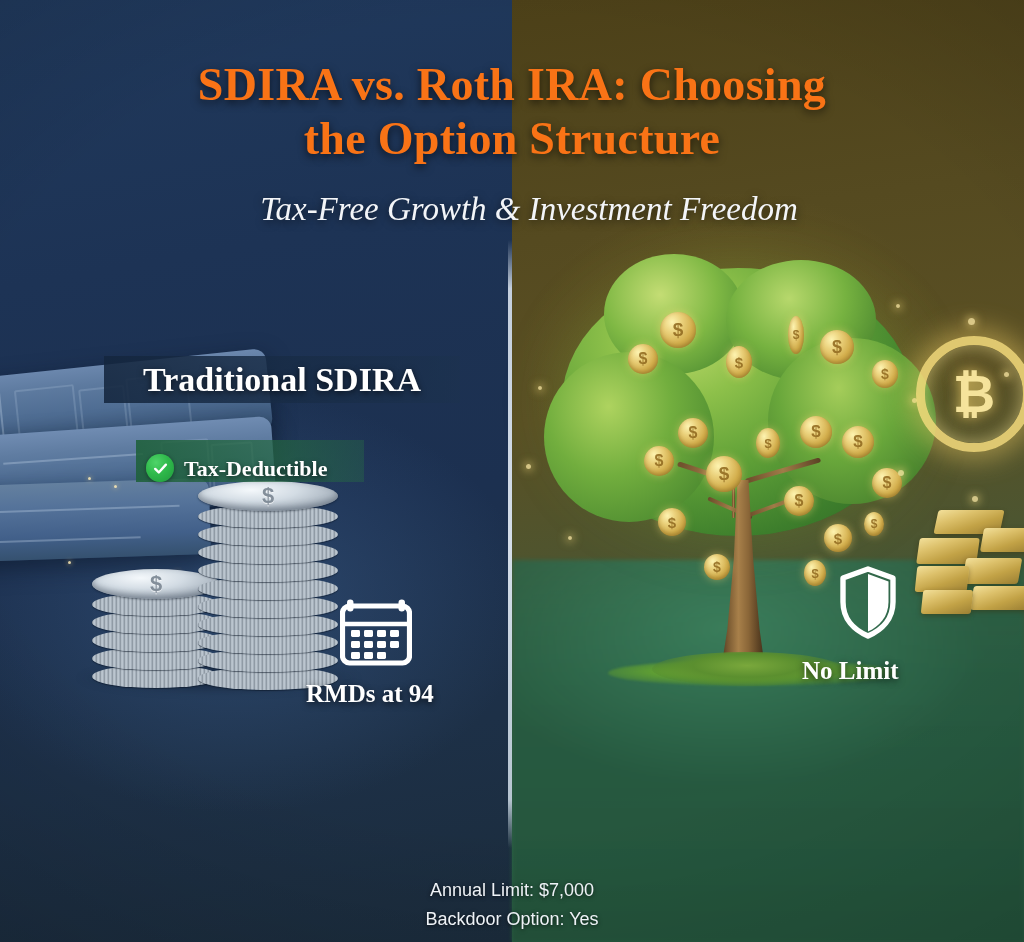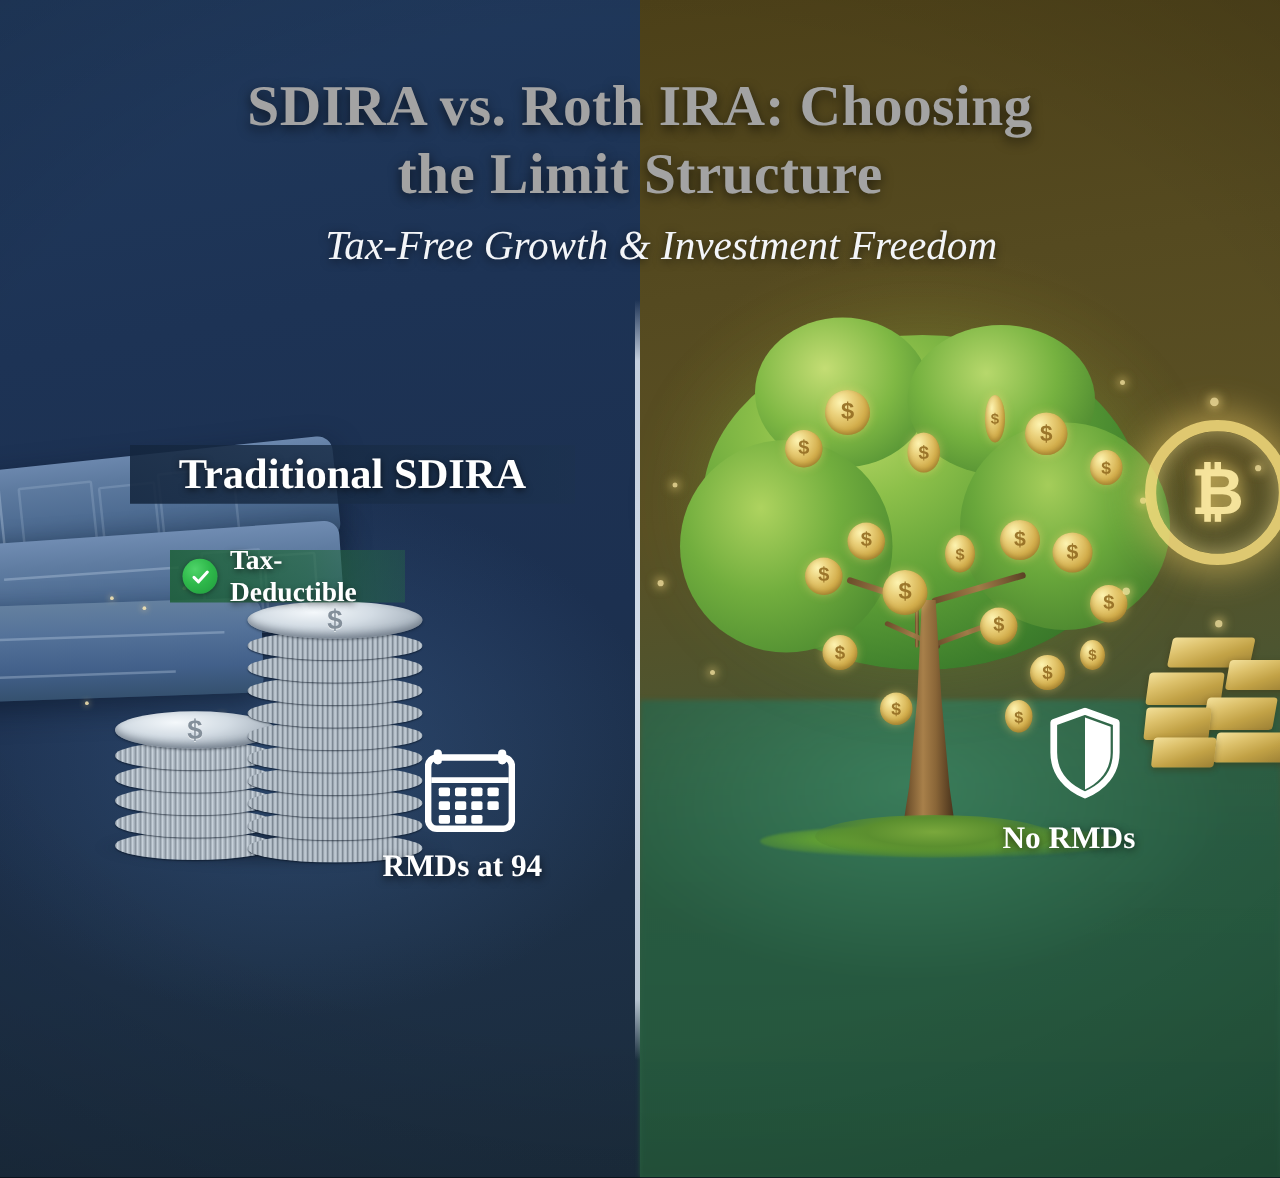--- a/index.html
+++ b/index.html
@@ -154,45 +154,45 @@
   #goldbars{position:absolute;left:916px;top:500px;width:118px;height:120px;}
   .bar{
     position:absolute;border-radius:3px;
     background:linear-gradient(160deg,#f3e09a 0%,#dcc06a 32%,#c2a246 62%,#9c8034 100%);
     box-shadow:0 2px 5px rgba(60,46,12,.45);
   }
 
   
   #title-wrap{position:absolute;left:0;top:58px;width:1024px;text-align:center;}
   #title{
-    font-size:46px;font-weight:bold;color:#a3a3a3;line-height:1.18;
+    font-size:46px;font-weight:bold;color:#f97316;line-height:1.18;
     letter-spacing:.3px;text-shadow:0 3px 9px rgba(0,0,0,.62);
   }
   #subtitle{
-    margin-top:12px;font-size:33px;font-style:italic;color:#f3f5f8;
+    margin-top:24px;font-size:33px;font-style:italic;color:#f3f5f8;
     text-shadow:0 2px 8px rgba(0,0,0,.6);
     padding-left:34px;
   }
 
   .banner{
     position:absolute;display:flex;align-items:center;justify-content:center;
     font-weight:bold;color:#ffffff;text-shadow:0 2px 6px rgba(0,0,0,.65);
   }
   #banner-left{
     left:104px;top:356px;width:356px;height:47px;font-size:34px;
     background:linear-gradient(90deg,rgba(20,38,62,.88) 0%,rgba(24,44,70,.80) 55%,rgba(28,50,78,.55) 100%);
   }
   #banner-right{
     left:576px;top:358px;width:332px;height:48px;font-size:34px;
     background:linear-gradient(90deg,rgba(30,96,60,.78) 0%,rgba(34,104,64,.72) 60%,rgba(38,112,68,.50) 100%);
   }
 
   #badge{
-    position:absolute;left:136px;top:440px;width:188px;height:42px;
-    display:flex;align-items:center;gap:10px;padding-left:10px;box-sizing:border-box;
+    position:absolute;left:136px;top:440px;width:228px;height:42px;
+    display:flex;align-items:flex-end;gap:10px;padding-left:10px;box-sizing:border-box;
     background:linear-gradient(90deg,rgba(30,96,58,.88) 0%,rgba(36,104,64,.70) 58%,rgba(40,110,68,.38) 100%);
   }
   #badge .check-circle{
     width:28px;height:28px;border-radius:50%;flex:0 0 auto;
     background:radial-gradient(circle at 36% 30%,#4fd469 0%,#2fb94b 45%,#1f9a3c 100%);
     display:flex;align-items:center;justify-content:center;
     box-shadow:0 1px 4px rgba(0,0,0,.4);
   }
   #badge .label{
     font-size:22px;font-weight:bold;color:#fff;text-shadow:0 2px 5px rgba(0,0,0,.6);
@@ -350,21 +350,21 @@
     <div class="bar" style="left:56px;top:86px;width:58px;height:24px;transform:skewX(-9deg);"></div>
     <div class="bar" style="left:6px;top:90px;width:50px;height:24px;transform:skewX(-6deg);"></div>
   </div>
 
   <div id="vignette"></div>
   <div id="divider"></div>
 
   <div id="title-wrap">
     <div id="title">
       <div>SDIRA vs. Roth IRA: Choosing</div>
-      <div>the Limit Structure</div>
+      <div>the Option Structure</div>
     </div>
     <div id="subtitle">Tax-Free Growth &amp; Investment Freedom</div>
   </div>
 
   <div class="banner" id="banner-left">Traditional SDIRA</div>
 
   <div id="badge">
     <span class="check-circle">
       <svg width="17" height="17" viewBox="0 0 24 24" aria-hidden="true">
         <path d="M4.5 12.6 L9.6 17.6 L19.6 6.6" fill="none" stroke="#ffffff" stroke-width="3.4" stroke-linecap="round" stroke-linejoin="round"></path>
@@ -397,16 +397,20 @@
   </div>
   <div class="icon-label" id="rmds-label">RMDs at 94</div>
 
 
   <div id="shield-icon">
     <svg width="60" height="74" viewBox="0 0 60 74" aria-hidden="true">
       <path d="M30 3 L55 12 V36 C55 53 44 64 30 70 C16 64 5 53 5 36 V12 Z" fill="none" stroke="#ffffff" stroke-width="5.4" stroke-linejoin="round"></path>
       <path d="M30 8 L50.5 15.4 V36 C50.5 50.6 41.3 60.3 30 65.6 Z" fill="#ffffff"></path>
     </svg>
   </div>
-  <div class="icon-label" id="normds-label">No RMDs</div>
-
+  <div class="icon-label" id="normds-label">No Limit</div>
+
+  <div id="footer">
+    <div>Annual Limit: $7,000</div>
+    <div>Backdoor Option: Yes</div>
+  </div>
 
 </div>
 
 </body></html>

